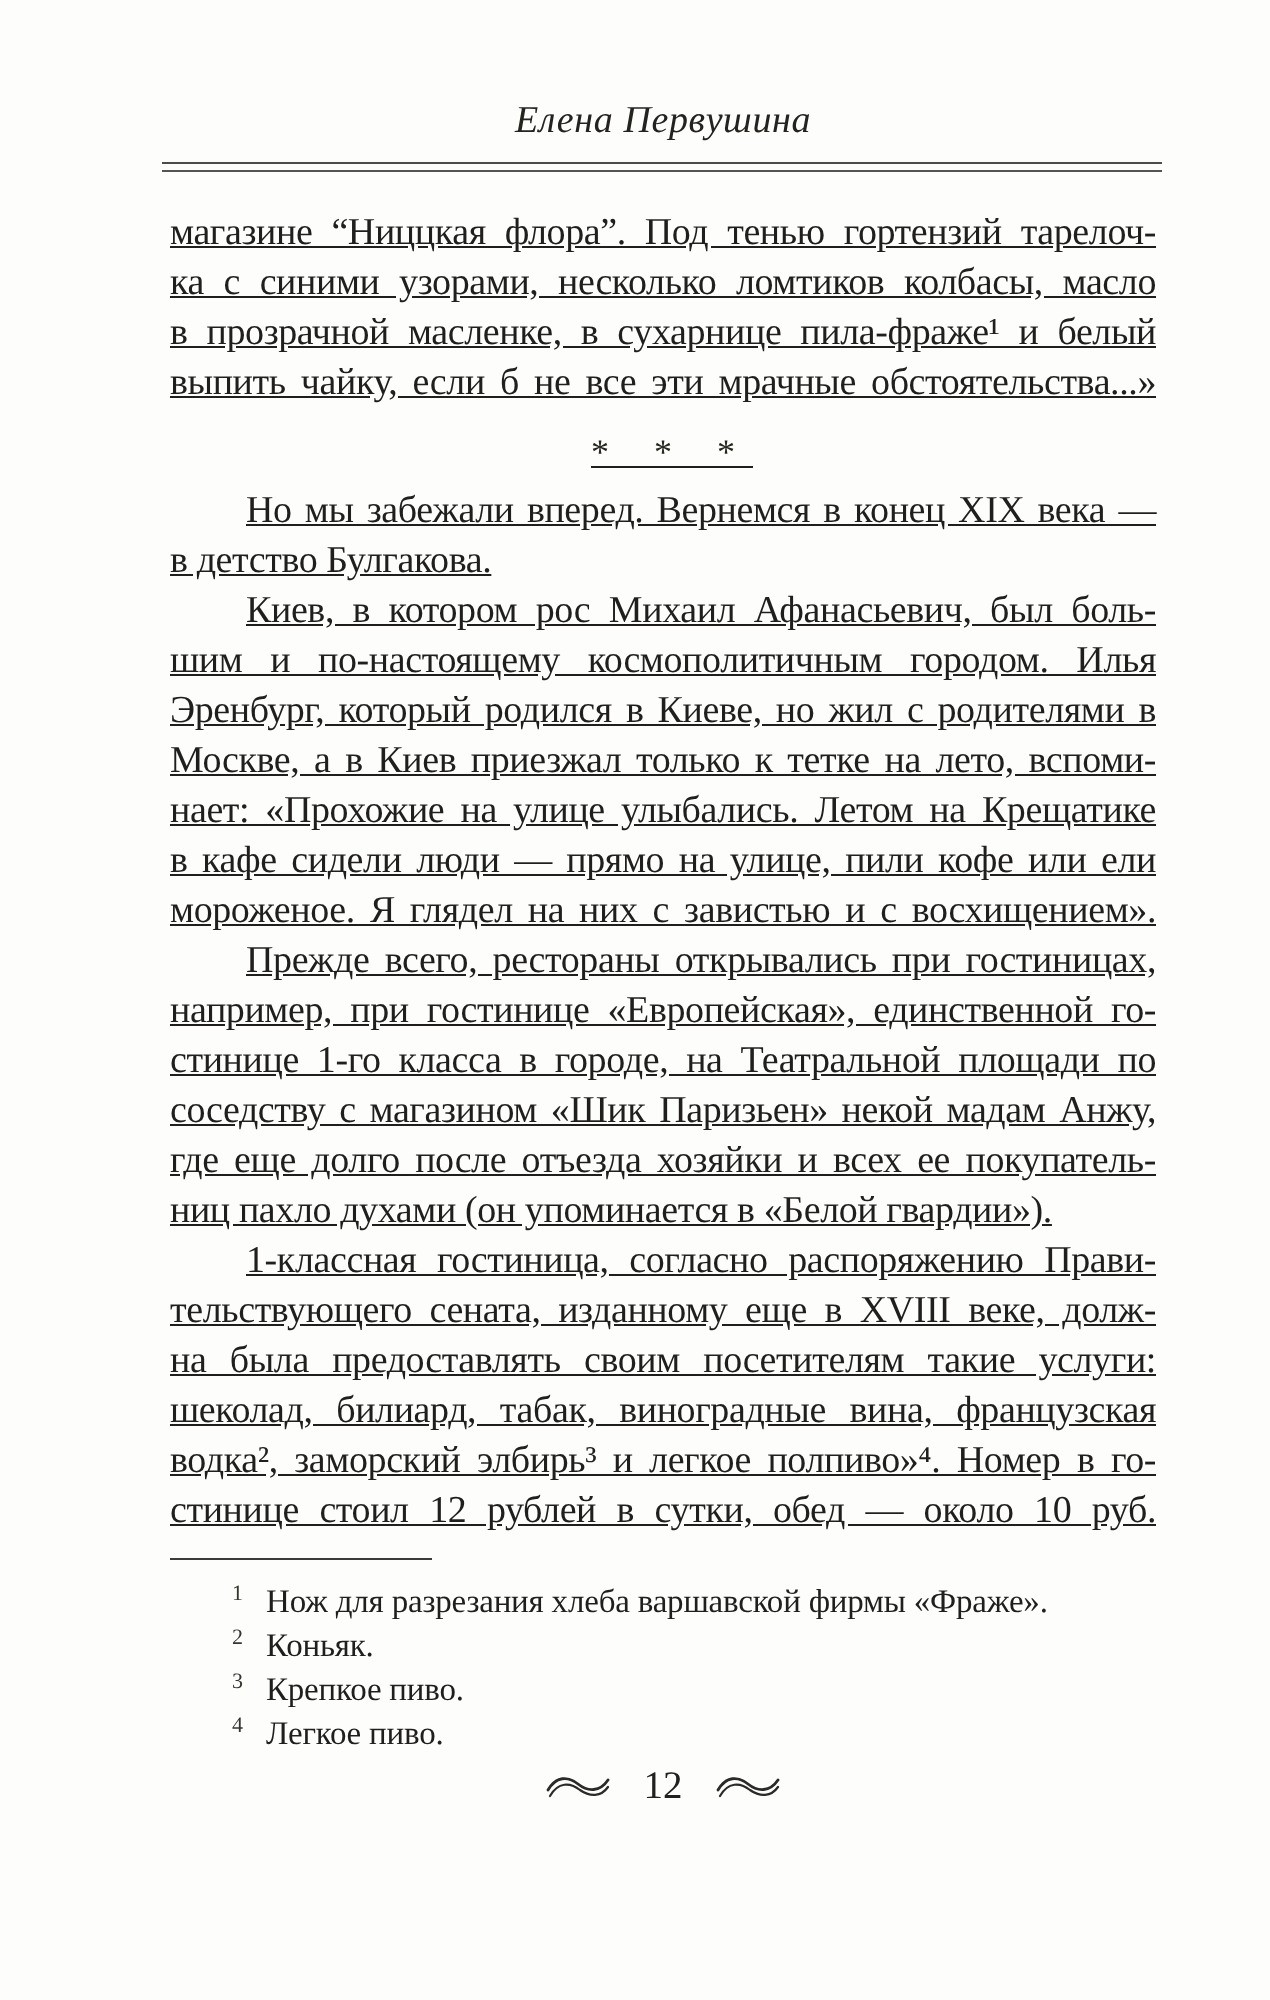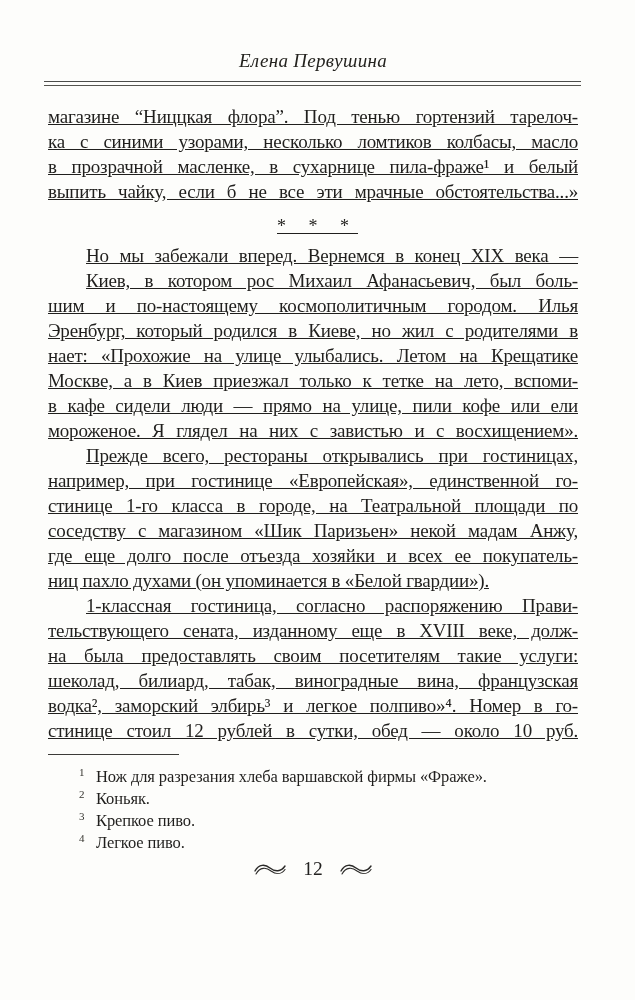--- a/index.html
+++ b/index.html
@@ -11,21 +11,21 @@
     position: relative;
     width: 635px;
     height: 1000px;
     margin: 0 auto;
     background: #fdfdfb;
     color: #201f1d;
     font-family: "Liberation Serif", "DejaVu Serif", serif;
     overflow: hidden;
   }
   .content {
-    margin-left: 48px;
+    margin-left: 85px;
     margin-right: 57px; 
   }
   
   .running-header {
     padding-top: 50px;
     text-align: center;
     font-style: italic;
     font-size: 19px;
     line-height: 22px;
     letter-spacing: 0.3px;
@@ -128,27 +128,28 @@
             <div class="line jl">в прозрачной масленке, в сухарнице пила-фраже¹ и белый</div>
             <div class="line jl">выпить чайку, если б не все эти мрачные обстоятельства...»</div>
           </div>
         </div>
 
       <div class="section-separator">* * *</div>
 
       <div>
           <div class="paragraph">
             <div class="line jl indent">Но мы забежали вперед. Вернемся в конец XIX века —</div>
+            <div class="line">в детство Булгакова.</div>
           </div>
           <div class="paragraph">
             <div class="line jl indent">Киев, в котором рос Михаил Афанасьевич, был боль-</div>
             <div class="line jl">шим и по-настоящему космополитичным городом. Илья</div>
             <div class="line jl">Эренбург, который родился в Киеве, но жил с родителями в</div>
+            <div class="line jl">Москве, а в Киев приезжал только к тетке на лето, вспоми-</div>
             <div class="line jl">нает: «Прохожие на улице улыбались. Летом на Крещатике</div>
-            <div class="line jl">Москве, а в Киев приезжал только к тетке на лето, вспоми-</div>
             <div class="line jl">в кафе сидели люди — прямо на улице, пили кофе или ели</div>
             <div class="line jl">мороженое. Я глядел на них с завистью и с восхищением».</div>
           </div>
           <div class="paragraph">
             <div class="line jl indent">Прежде всего, рестораны открывались при гостиницах,</div>
             <div class="line jl">например, при гостинице «Европейская», единственной го-</div>
             <div class="line jl">стинице 1-го класса в городе, на Театральной площади по</div>
             <div class="line jl">соседству с магазином «Шик Паризьен» некой мадам Анжу,</div>
             <div class="line jl">где еще долго после отъезда хозяйки и всех ее покупатель-</div>
             <div class="line">ниц пахло духами (он упоминается в «Белой гвардии»).</div>

